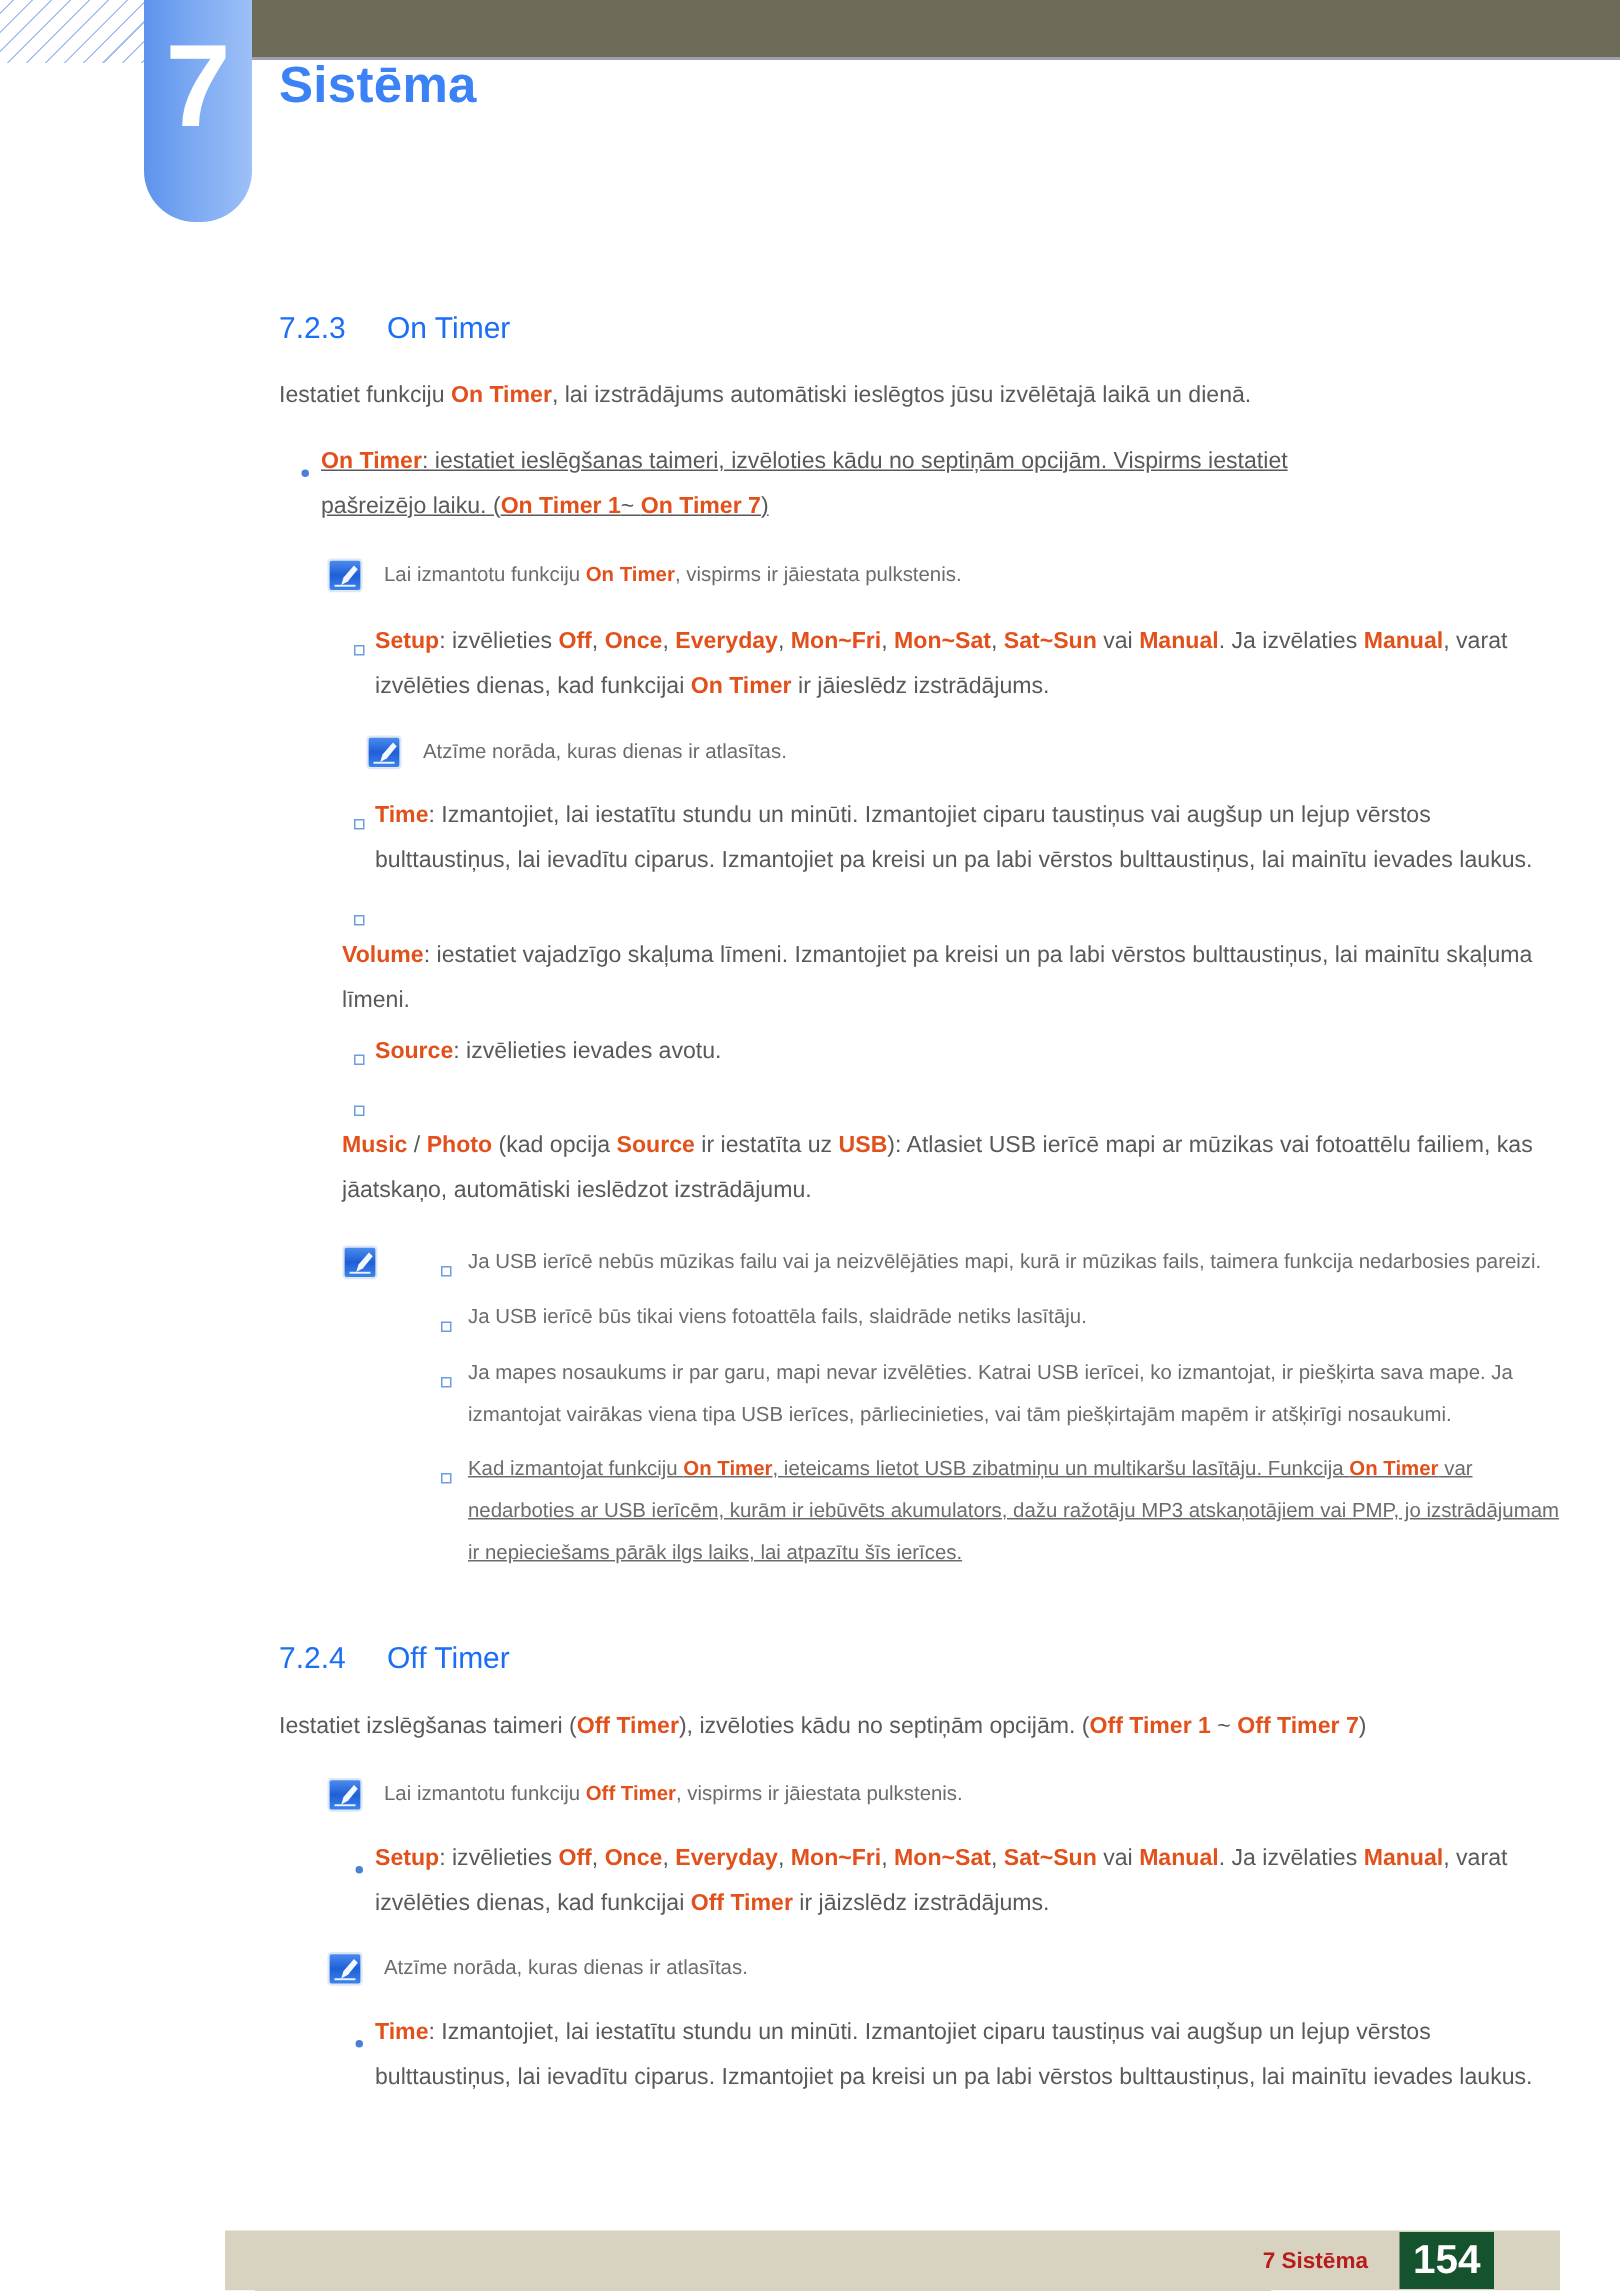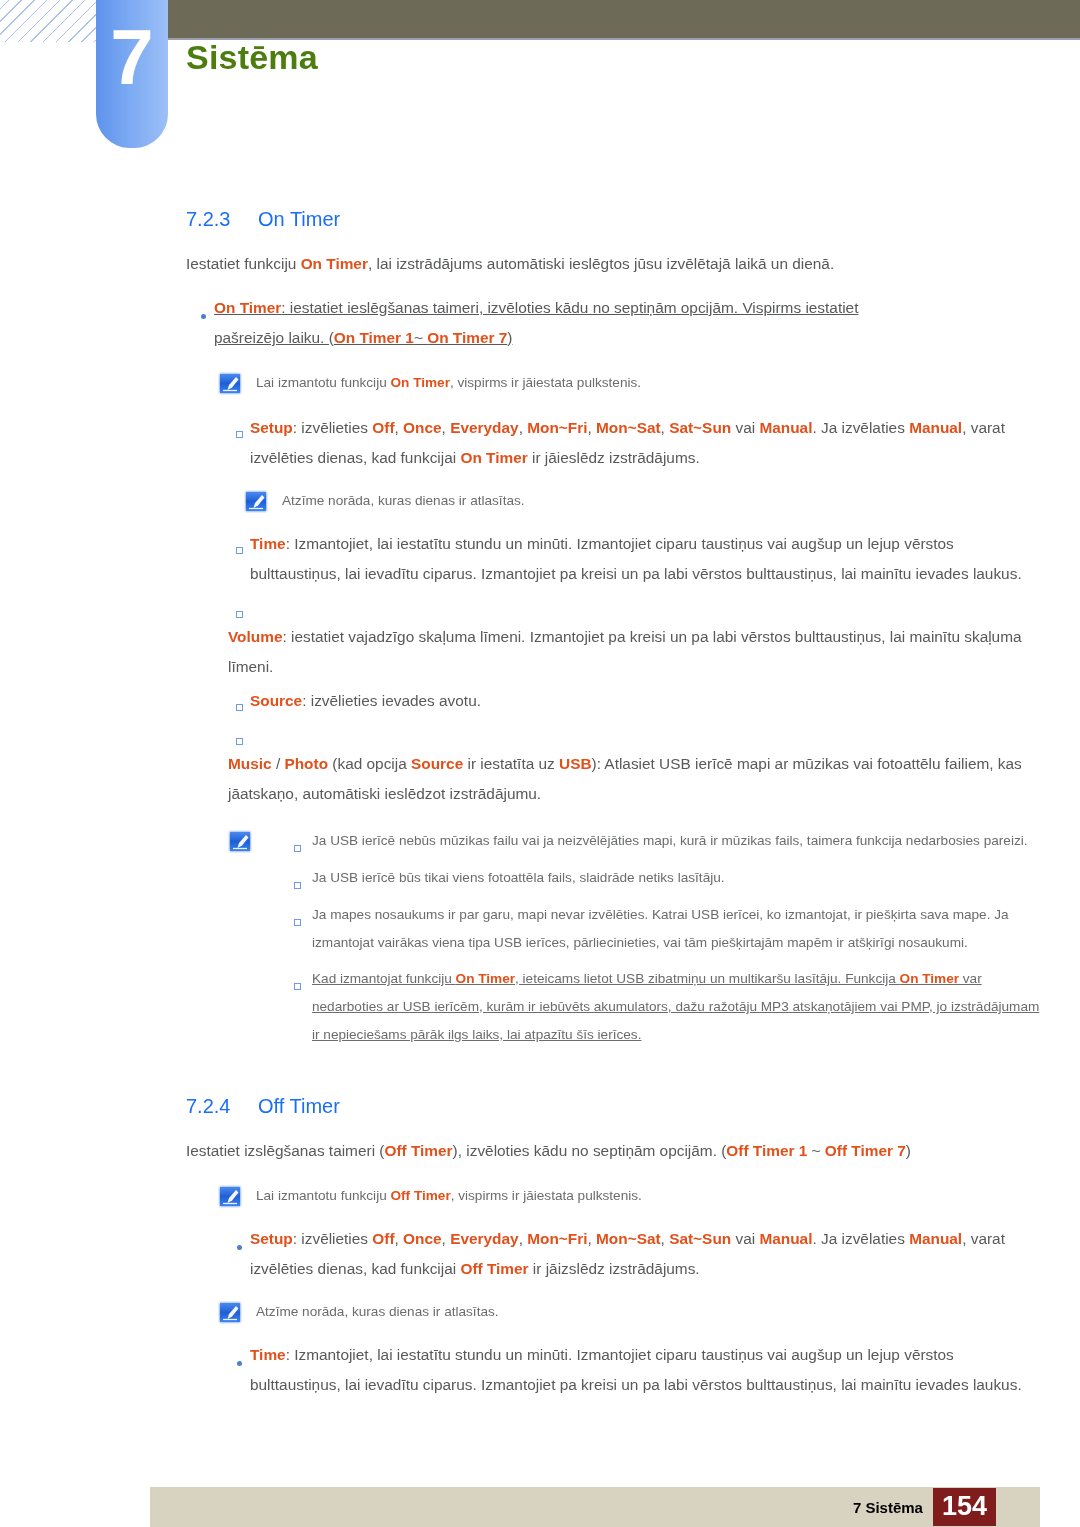--- a/index.html
+++ b/index.html
@@ -63,21 +63,21 @@
     line-height: 1;
     text-align: center;
     padding-top: 18px;
     box-sizing: border-box;
   }
   .chapter-title {
     position: absolute;
     left: 186px; top: 38px;
     font-size: 34px;
     font-weight: bold;
-    color: #4d7c0f;
+    color: #3b82f6;
     letter-spacing: 0.2px;
   }
 
   
   .content {
     position: absolute;
     left: 0; top: 196px;
     width: 1080px;
   }
 
@@ -164,25 +164,25 @@
   .footer-inner {
     position: absolute;
     right: 44px; top: 0;
     height: 40px;
     display: flex;
     align-items: center;
   }
   .footer-label {
     font-size: 15px;
     font-weight: bold;
-    color: #000000;
-    margin-right: 10px;
+    color: #b91c1c;
+    margin-right: 21px;
   }
   .footer-page {
-    background: #7f1d1d;
+    background: #14532d;
     color: #ffffff;
     font-size: 27px;
     font-weight: bold;
     padding: 1px 9px 3px 9px;
     line-height: 34px;
   }
 </style>
 </head>
 <body>
 

